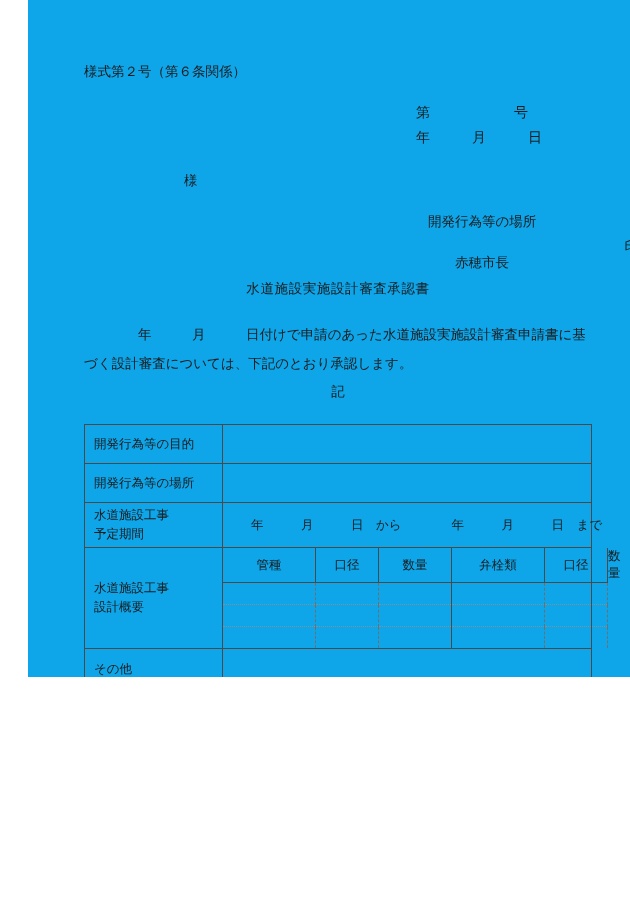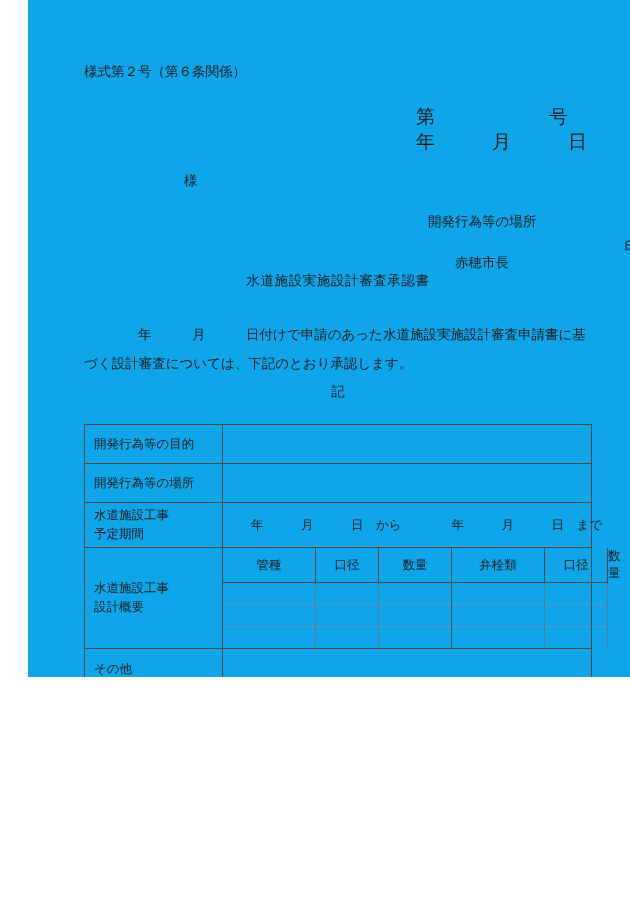--- a/index.html
+++ b/index.html
@@ -38,21 +38,21 @@
 
   
   .ref-block {
     position: absolute;
     right: 0;
     top: 104px;
     width: 200px;
     text-align: left;
   }
   .ref-block .row {
-    font-size: 19px;
+    font-size: 14px;
     white-space: pre;
     height: 25px;
     padding-left: 24px;
   }
 
   
   .addressee {
     position: absolute;
     left: 100px;
     top: 172px;
@@ -76,21 +76,21 @@
   .issuer .seal {
     position: absolute;
     right: 0;
     top: 0;
   }
 
   
   .doc-title {
     position: absolute;
     left: 0;
-    top: 272px;
+    top: 280px;
     width: 508px;
     text-align: center;
     font-size: 13.5px;
     letter-spacing: 0.6px;
   }
 
   
   .body-para {
     position: absolute;
     left: 0;

